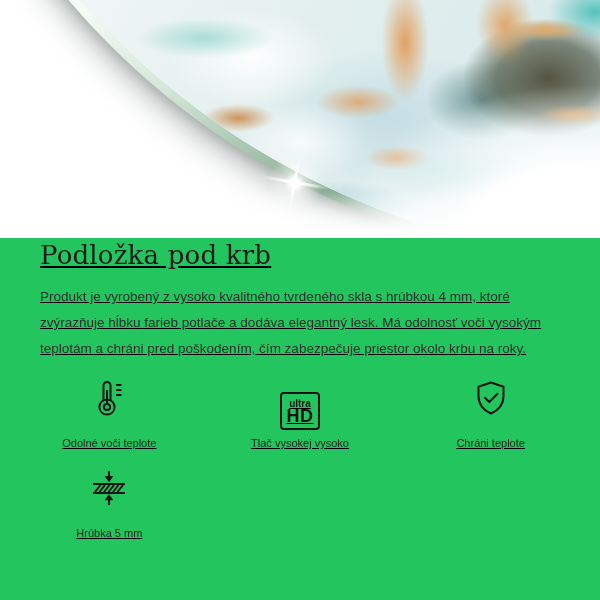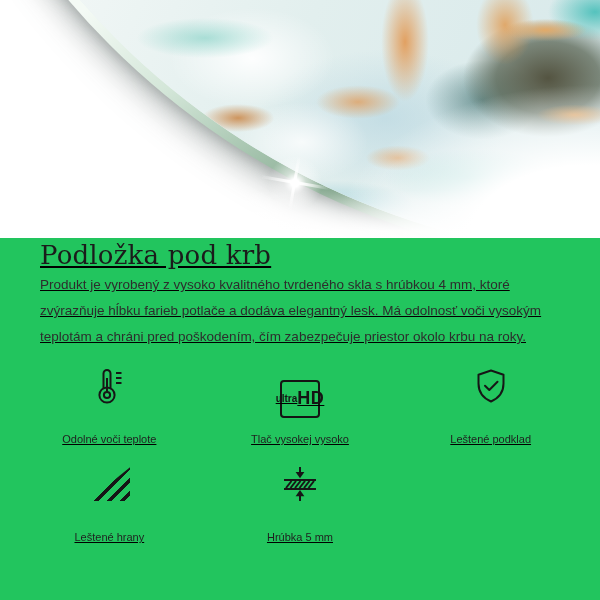--- a/index.html
+++ b/index.html
@@ -62,36 +62,36 @@
 
   
   .content { padding:0 40px; }
   .title {
     font-family:"DejaVu Serif","Liberation Serif",serif;
     font-weight:400; font-size:26px; line-height:34px;
     color:#1b1b1b; letter-spacing:.2px; margin:0 0 0;
   }
   .title span { display:block; }
   .desc {
-    margin-top:0; max-width:530px;
+    margin-top:12px; max-width:530px;
     font-size:13.5px; line-height:26px; color:#2d2d2d;
   }
 
   
   .features { margin:14px -26px 0; display:grid; grid-template-columns:repeat(3,1fr); row-gap:16px; }
   .feature { display:flex; flex-direction:column; align-items:center; }
   .icon-box { height:44px; display:flex; align-items:center; justify-content:center; }
-  .feature .label { margin-top:24px; font-size:11px; color:#1f1f1f; line-height:14px; }
+  .feature .label { margin-top:16px; font-size:11px; color:#1f1f1f; line-height:14px; }
 
   .icon-svg { display:block; }
   .icon-svg .st { stroke:#161616; stroke-width:2; fill:none; }
   .icon-svg .fl { fill:#161616; stroke:none; }
 
   .uhd { width:40px; height:38px; border:2.5px solid #141414; border-radius:4px;
-    display:flex; flex-direction:row; align-items:center; justify-content:center; color:#141414;margin-top:25px; }
+    display:flex; flex-direction:column; align-items:center; justify-content:center; color:#141414;margin-top:25px; }
   .uhd .t { font-size:10px; font-weight:700; line-height:11px; letter-spacing:0; }
   .uhd .b { font-size:18px; font-weight:800; line-height:15px; letter-spacing:.5px; }
 
   .stripes { width:42px; height:34px;
     background:repeating-linear-gradient(135deg, #151515 0 3.6px, rgba(0,0,0,0) 3.6px 9.2px);
     clip-path:polygon(0% 100%, 100% 0%, 100% 100%); }
 </style>
 </head>
 <body>
 
@@ -139,30 +139,24 @@
         <div class="label">Tlač vysokej vysoko</div>
       </div>
 
       <div class="feature">
         <div class="icon-box">
           <svg class="icon-svg" width="40" height="40" viewBox="0 0 40 40">
             <path class="st" stroke-linejoin="round" d="M20,4.5 L32.5,8.8 V17.5 C32.5,26.8 27.3,32.3 20,35.5 C12.7,32.3 7.5,26.8 7.5,17.5 V8.8 Z"></path>
             <path class="st" stroke-linecap="round" stroke-linejoin="round" d="M14,19.8 L18.3,24 L26.5,15.8"></path>
           </svg>
         </div>
-        <div class="label">Leštené podklad</div>
+        <div class="label">Chráni teplote</div>
       </div>
 
 
-      <div class="feature">
-        <div class="icon-box">
-          <div class="stripes"></div>
-        </div>
-        <div class="label">Leštené hrany</div>
-      </div>
 
       <div class="feature">
         <div class="icon-box">
           <svg class="icon-svg" width="40" height="40" viewBox="0 0 40 40">
             <line class="st" x1="4" y1="16" x2="36" y2="16" stroke-width="2.4"></line>
             <line class="st" x1="4" y1="25" x2="36" y2="25" stroke-width="2.4"></line>
             <line class="st" x1="6" y1="24" x2="11.5" y2="17" stroke-width="2.4"></line>
             <line class="st" x1="10.5" y1="24" x2="16" y2="17" stroke-width="2.4"></line>
             <line class="st" x1="15" y1="24" x2="20.5" y2="17" stroke-width="2.4"></line>
             <line class="st" x1="19.5" y1="24" x2="25" y2="17" stroke-width="2.4"></line>

